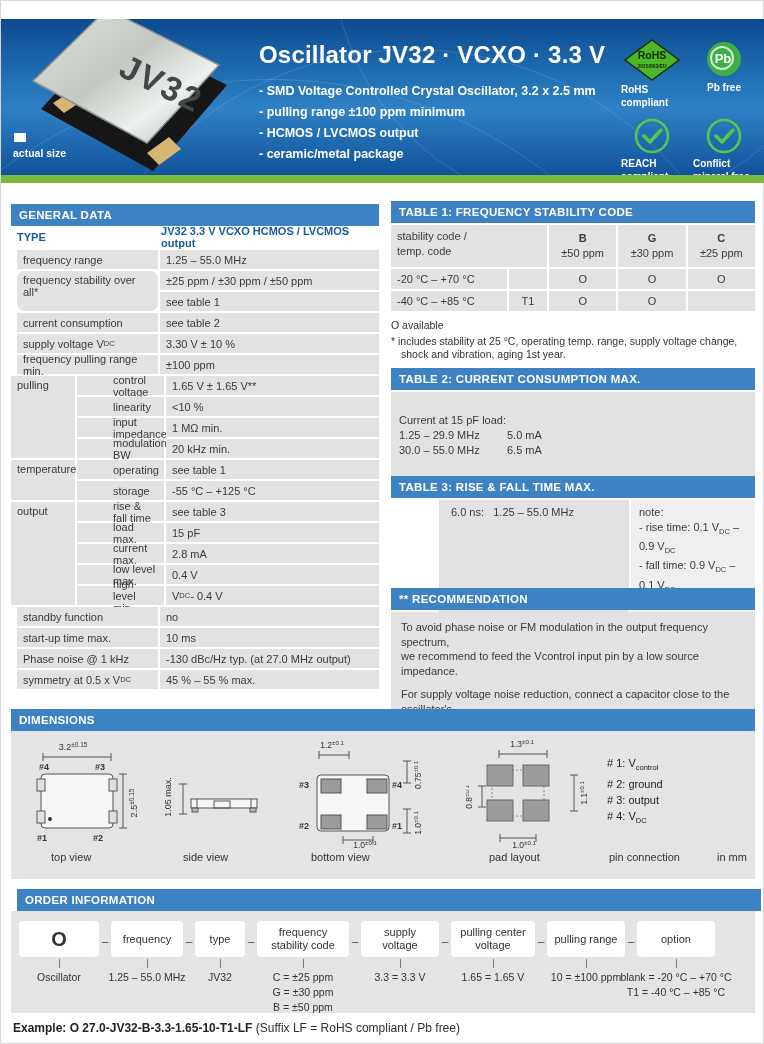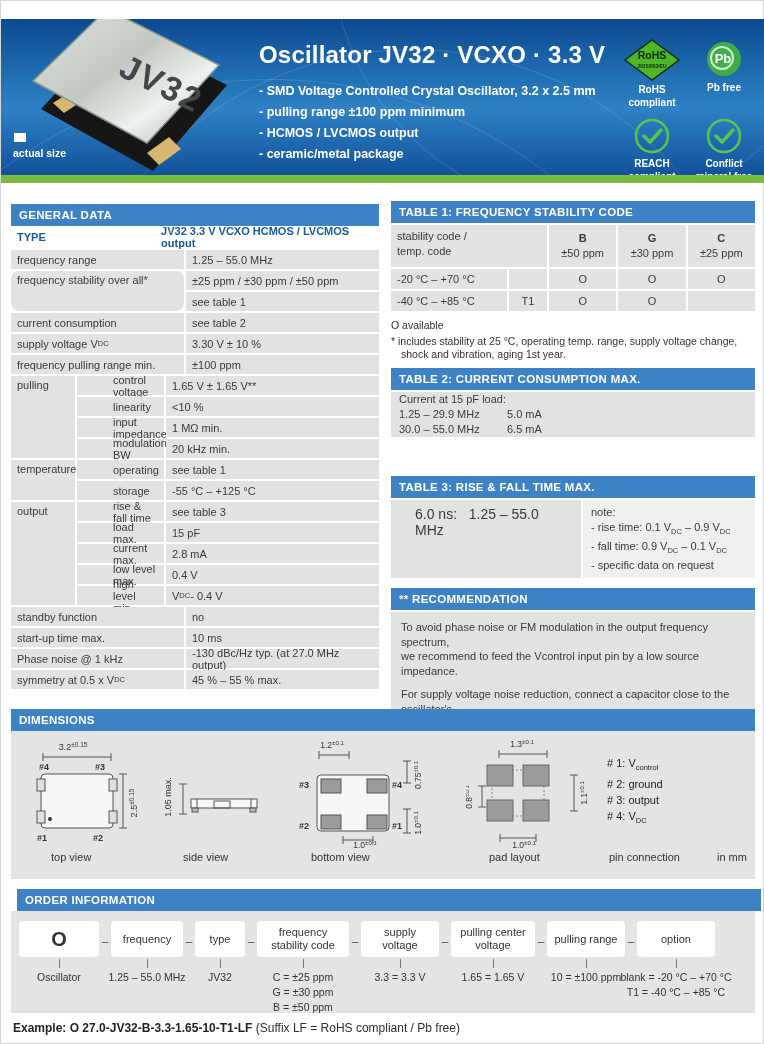--- a/index.html
+++ b/index.html
@@ -15,62 +15,62 @@
   .sw2{width:900px;height:900px;left:-180px;top:60px;}
   .sw3{width:520px;height:520px;left:330px;top:-330px;}
   .b-title{position:absolute;left:258px;top:22px;color:#fff;font-size:24px;font-weight:bold;letter-spacing:.2px;}
   .b-bullets{position:absolute;left:258px;top:62px;color:#fff;font-size:12.5px;font-weight:600;line-height:21px;}
   .chip{position:absolute;left:18px;top:-16px;}
   .actual-size-swatch{position:absolute;left:13px;top:114px;width:12px;height:9px;background:#fff;}
   .actual-size-label{position:absolute;left:12px;top:128px;color:#fff;font-size:10.5px;font-weight:bold;}
   .badges{position:absolute;left:618px;top:20px;width:138px;display:grid;
     grid-template-columns:1fr 1fr;column-gap:6px;row-gap:8px;justify-items:center;}
   .badge{display:flex;flex-direction:column;align-items:center;}
-  .badge-label{color:#fff;font-size:10px;font-weight:600;text-align:center;line-height:12.5px;margin-top:3px;max-width:62px;}
+  .badge-label{color:#fff;font-size:10px;font-weight:600;line-height:12.5px;margin-top:3px;max-width:62px;}
 
   
   .sec-head{height:22px;background:#3d82c4;color:#fff;font-weight:bold;font-size:11.5px;
     display:flex;align-items:center;padding:0 8px;letter-spacing:.3px;box-sizing:border-box;}
   .green-bar{position:absolute;left:0;top:174px;width:764px;height:8px;background:#7cb93f;}
   sub{font-size:7.5px;}
 
   
   .gd{position:absolute;left:10px;top:203px;width:368px;}
   .type-row{display:flex;align-items:center;height:22px;background:#fff;color:#155a9e;font-weight:bold;font-size:11px;}
   .type-row .tl{width:155px;padding-left:6px;box-sizing:border-box;}
   .gd-row{display:flex;gap:2px;margin-top:2px;}
   .srow{display:flex;gap:2px;}
   .c{background:#e2e2e2;font-size:11px;color:#3a3a3a;display:flex;align-items:center;
      padding:0 6px;box-sizing:border-box;height:19px;}
-  .c.lbl{width:173px;flex:none;}
+  .c.lbl{width:141px;flex:none;margin-left:6px;}
   .c.val{flex:1;}
   .c.tall{height:40px;align-items:flex-start;padding-top:3px;border-radius:8px;}
   .stack{display:flex;flex-direction:column;gap:2px;flex:1;}
   .c.grp{width:64px;flex:none;height:auto;align-items:flex-start;padding-top:3px;align-self:stretch;}
   .c.sub2{width:87px;flex:none;padding-left:36px;}
 
   
   .rcol{position:absolute;left:390px;top:200px;width:364px;height:500px;}
   .rblock{position:absolute;left:0;width:364px;}
   .t1-hrow,.t1-row{display:flex;gap:2px;margin-top:2px;font-size:11px;}
   .t1cell{background:#e2e2e2;box-sizing:border-box;}
   .t1-corner{width:156px;height:42px;padding:4px 6px;line-height:15px;}
   .t1-col{flex:1;height:42px;display:flex;flex-direction:column;align-items:center;justify-content:center;line-height:15px;}
   .t1-col .code{font-weight:bold;}
   .t1-temp{width:116px;height:20px;display:flex;align-items:center;padding:0 6px;}
   .t1-code{width:38px;height:20px;display:flex;align-items:center;justify-content:center;}
   .t1-o{flex:1;height:20px;display:flex;align-items:center;justify-content:center;}
   .legend{font-size:10.5px;color:#333;}
   .fnote{font-size:10.5px;color:#333;line-height:13px;}
   .fnote .ind{padding-left:10px;}
-  .gray-body{background:#e2e2e2;padding:0 8px;font-size:11px;line-height:15px;box-sizing:border-box;}
+  .gray-body{background:#e2e2e2;padding:21px 8px;font-size:11px;line-height:15px;box-sizing:border-box;}
   .t2row{display:flex;}
   .t2row .rng{width:108px;}
   .t3-body{display:flex;gap:2px;margin-top:0;}
-  .t3-left{background:#e2e2e2;width:190px;padding:6px 24px;font-size:14px;box-sizing:border-box;}
+  .t3-left{background:#e2e2e2;width:190px;padding:6px 12px;font-size:11px;box-sizing:border-box;margin-left:48px;}
   .t3-note{background:#efefef;flex:1;padding:5px 8px;font-size:11px;line-height:15px;box-sizing:border-box;}
   .rec-body{background:#e2e2e2;padding:8px 10px;font-size:11px;line-height:14.5px;box-sizing:border-box;}
   .rec-gap{height:9px;}
 
   
   .dim-head{position:absolute;left:10px;top:708px;width:744px;}
   .dim-body{position:absolute;left:10px;top:730px;width:744px;height:148px;background:#e4e4e4;}
   .dim-cap{position:absolute;top:120px;font-size:11px;color:#333;}
   .pin-block{position:absolute;left:596px;top:24px;font-size:11px;line-height:16px;color:#222;}
   .dim-svg{position:absolute;}

